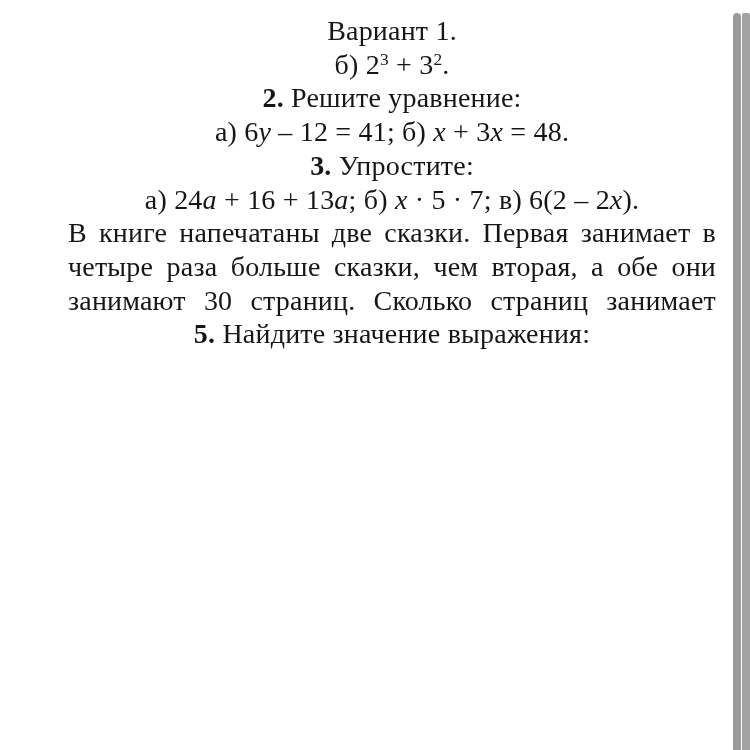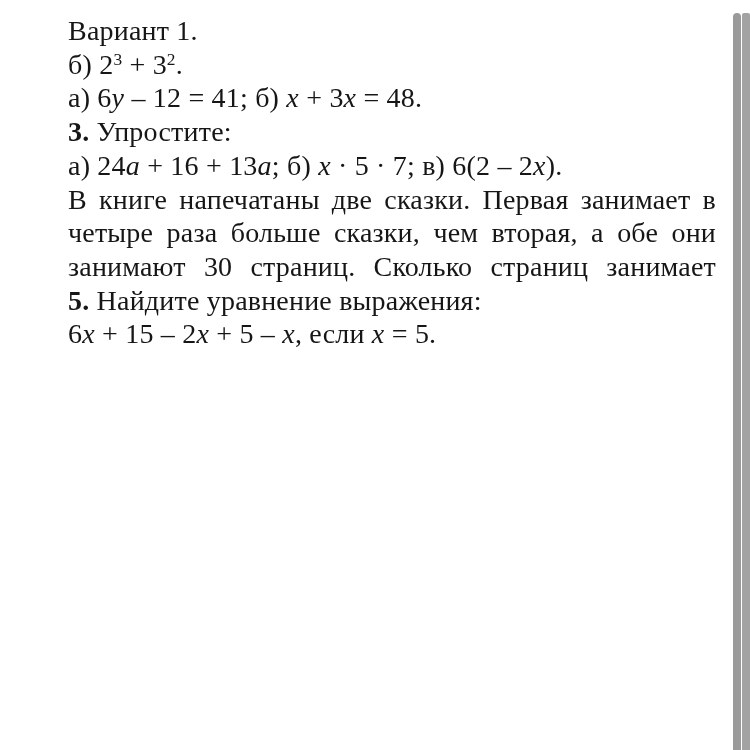--- a/index.html
+++ b/index.html
@@ -12,21 +12,21 @@
     color: var(--text-color, #161616);
   }
   .content {
     position: absolute;
     left: 68px; top: 14px;
     width: 648px;
     font-size: 28px;
     line-height: 33.7px;
     letter-spacing: 0.2px;
   }
-  .line { min-height: 33.7px; }
+  .line { min-height: 33.7px; text-align: center; }
   .just { text-align: justify; text-align-last: justify; }
   .b { font-weight: bold; }
   .i { font-style: italic; }
   .sup {
     font-size: 0.62em;
     position: relative;
     top: -0.48em;
     line-height: 0;
   }
   .scrollbar {
@@ -49,26 +49,26 @@
     border-radius: 2px 2px 0 0;
   }
 </style>
 </head>
 <body>
 
 <div class="content">
   <div class="line">Вариант 1.</div>
 
     <div class="line"><span>б) 2</span><span class="sup">3</span><span> + 3</span><span class="sup">2</span><span>.</span></div>
+    <div class="line"><span class="b">2.</span><span> Решите уравнение:</span></div>
     <div class="line"><span>а) 6</span><span class="i">y</span><span> – 12 = 41; б) </span><span class="i">x</span><span> + 3</span><span class="i">x</span><span> = 48.</span></div>
     <div class="line"><span class="b">3.</span><span> Упростите:</span></div>
     <div class="line"><span>а) 24</span><span class="i">a</span><span> + 16 + 13</span><span class="i">a</span><span>; б) </span><span class="i">x</span><span> · 5 · 7; в) 6(2 – 2</span><span class="i">x</span><span>).</span></div>
     <div class="line just"><span>В книге напечатаны две сказки. Первая занимает в</span></div>
     <div class="line just"><span>четыре раза больше сказки, чем вторая, а обе они</span></div>
     <div class="line just"><span>занимают 30 страниц. Сколько страниц занимает</span></div>
-    <div class="line"><span class="b">5.</span><span> Найдите уравнение выражения:</span></div>
-    <div class="line"><span>6</span><span class="i">x</span><span> + 15 – 2</span><span class="i">x</span><span> + 5 – </span><span class="i">x</span><span>, если </span><span class="i">x</span><span> = 5.</span></div>
+    <div class="line"><span class="b">5.</span><span> Найдите значение выражения:</span></div>
   </div>
 
 <div class="scrollbar">
   <div class="sb-track"></div>
   <div class="sb-thumb"></div>
 </div>
 
 </body></html>

